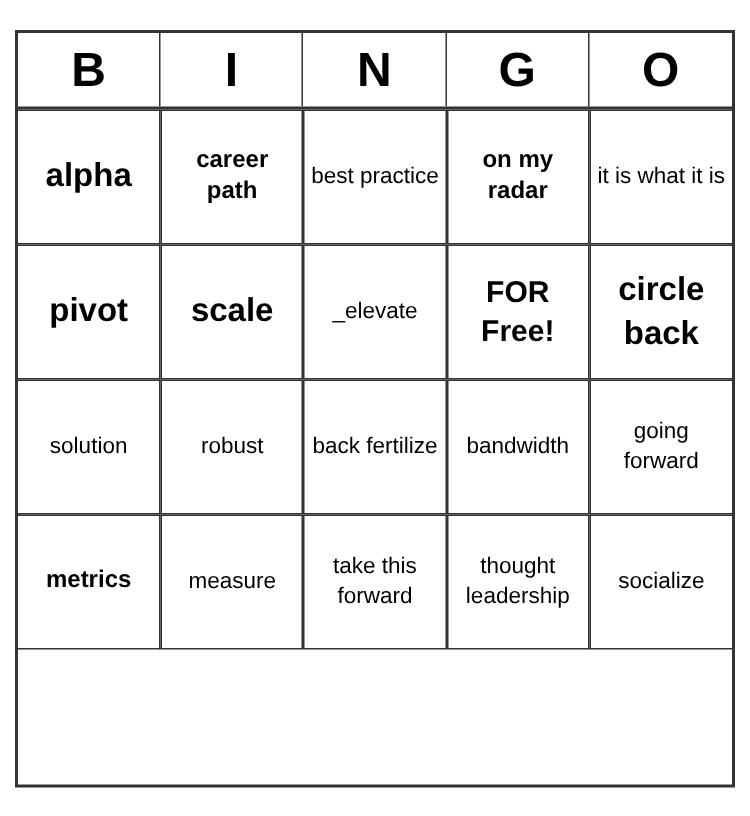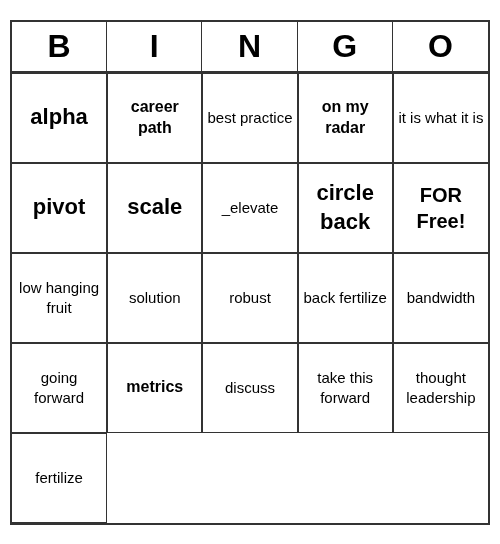--- a/index.html
+++ b/index.html
@@ -95,27 +95,26 @@
     </div>
   <div class="bingo-grid">
   <div class="bingo-cell large-text">alpha</div>
       <div class="bingo-cell medium-text">career path</div>
       <div class="bingo-cell normal">best practice</div>
       <div class="bingo-cell medium-text">on my radar</div>
       <div class="bingo-cell normal">it is what it is</div>
       <div class="bingo-cell large-text">pivot</div>
       <div class="bingo-cell large-text">scale</div>
       <div class="bingo-cell normal">_elevate</div>
+      <div class="bingo-cell free-space">FOR Free!</div>
       <div class="bingo-cell large-text">circle back</div>
-      <div class="bingo-cell free-space">FOR Free!</div>
-      <div class="bingo-cell normal">low hanging fruit</div>
       <div class="bingo-cell normal">solution</div>
       <div class="bingo-cell normal">robust</div>
       <div class="bingo-cell normal">back fertilize</div>
       <div class="bingo-cell normal">bandwidth</div>
       <div class="bingo-cell normal">going forward</div>
       <div class="bingo-cell medium-text">metrics</div>
-      <div class="bingo-cell normal">discuss</div>
+      <div class="bingo-cell normal">measure</div>
       <div class="bingo-cell normal">take this forward</div>
       <div class="bingo-cell normal">thought leadership</div>
-      <div class="bingo-cell normal">fertilize</div>
+      <div class="bingo-cell normal">socialize</div>
     </div>
 </div>
 
 </body></html>

